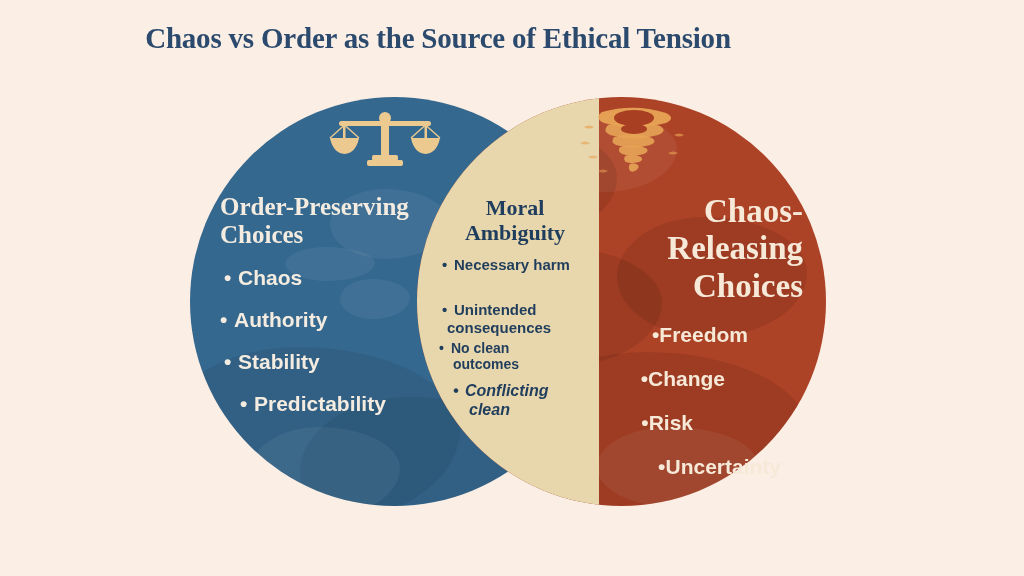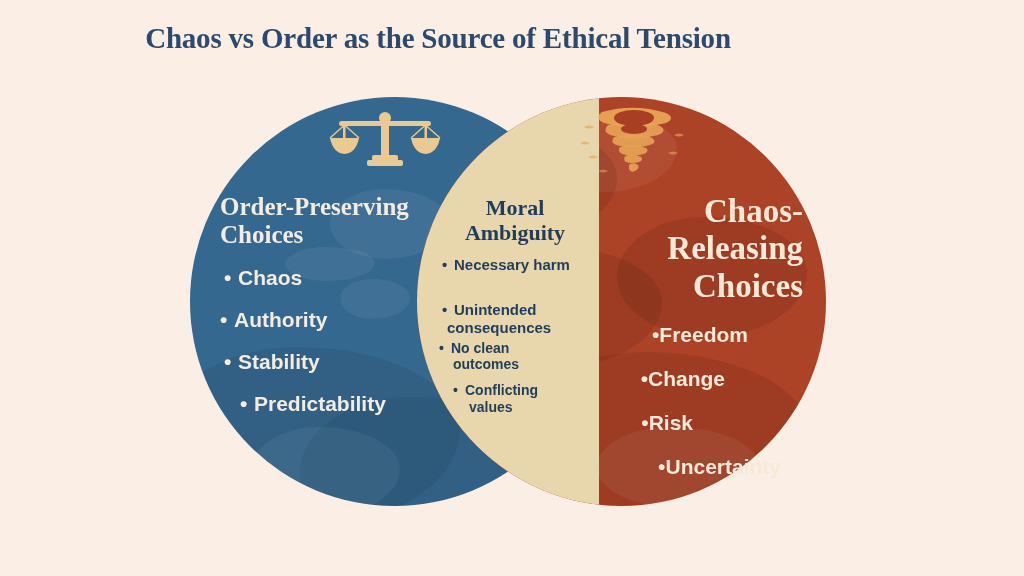--- a/index.html
+++ b/index.html
@@ -184,21 +184,21 @@
     line-height: 1.16;
   }
   .panel-center ul.blist li .bu {
     display: inline-block;
     width: 12px;
     color: #1f3d5c;
   }
   .panel-center li.c1 { font-size: 15px; margin-bottom: 28px; padding-left: 5px; }
   .panel-center li.c2 { font-size: 15px; margin-bottom: 4px; padding-left: 5px; }
   .panel-center li.c3 { font-size: 14px; margin-bottom: 10px; padding-left: 2px; }
-  .panel-center li.c4 { font-size: 14px; padding-left: 16px; }
+  .panel-center li.c4 { font-size: 16px; padding-left: 16px; font-style: italic; }
   .panel-center .cont { display: block; padding-left: 5px; }
   .panel-center li.c3 .cont { padding-left: 14px; }
   .panel-center li.c4 .cont { padding-left: 16px; }
 </style>
 </head>
 <body>
 
 <div id="stage">
 
   <div class="title">Chaos vs Order as the Source of Ethical Tension</div>
@@ -288,21 +288,21 @@
 
   <div class="panel panel-center">
     <div class="heading">
       <span>Moral</span><br>
       <span>Ambiguity</span>
     </div>
     <ul class="blist">
       <li class="c1"><span class="bu">•</span><span>Necessary harm</span></li>
       <li class="c2"><span class="bu">•</span><span>Unintended</span><span class="cont">consequences</span></li>
       <li class="c3"><span class="bu">•</span><span>No clean</span><span class="cont">outcomes</span></li>
-      <li class="c4"><span class="bu">•</span><span>Conflicting</span><span class="cont">values</span></li>
+      <li class="c4"><span class="bu">•</span><span>Conflicting</span><span class="cont">clean</span></li>
     </ul>
   </div>
 
   <div class="panel panel-right">
     <div class="heading">
       <span>Chaos-Releasing</span><br>
       <span>Choices</span>
     </div>
     <ul class="blist">
       <li><span class="bu">•</span><span>Freedom</span></li>

